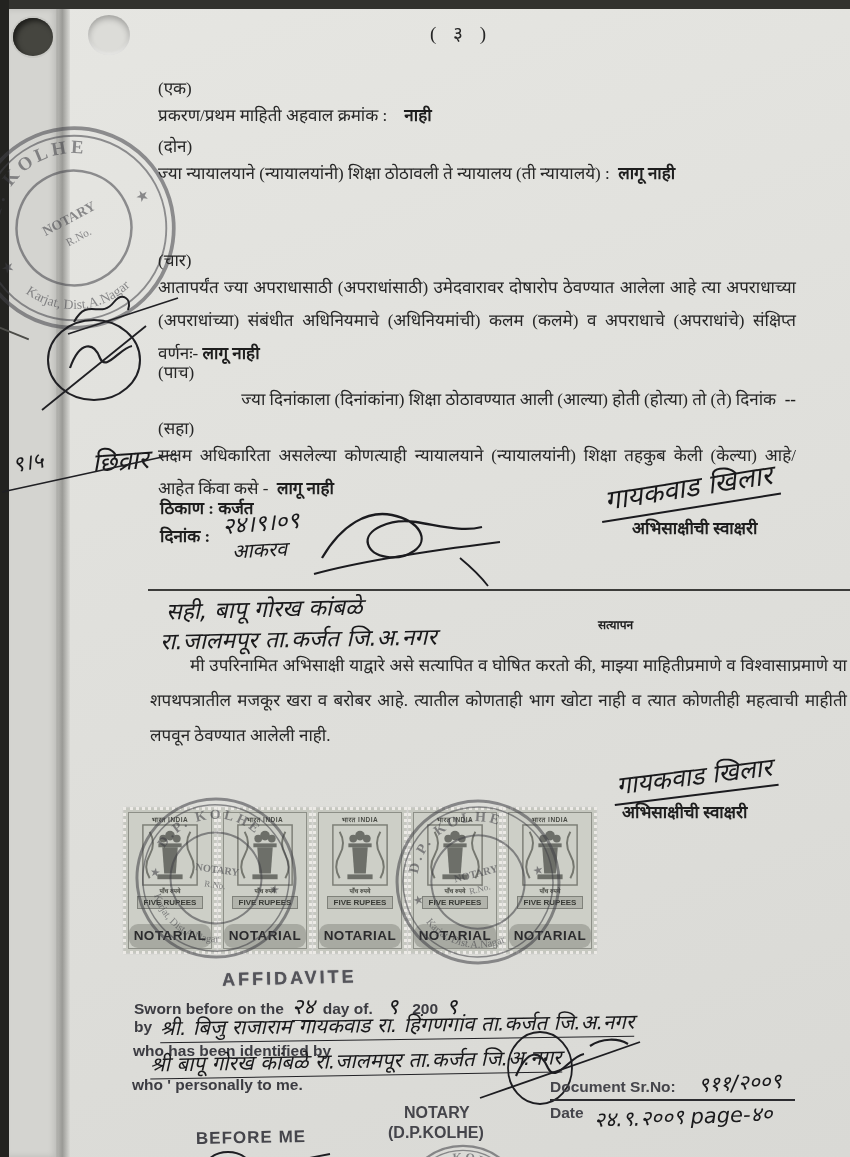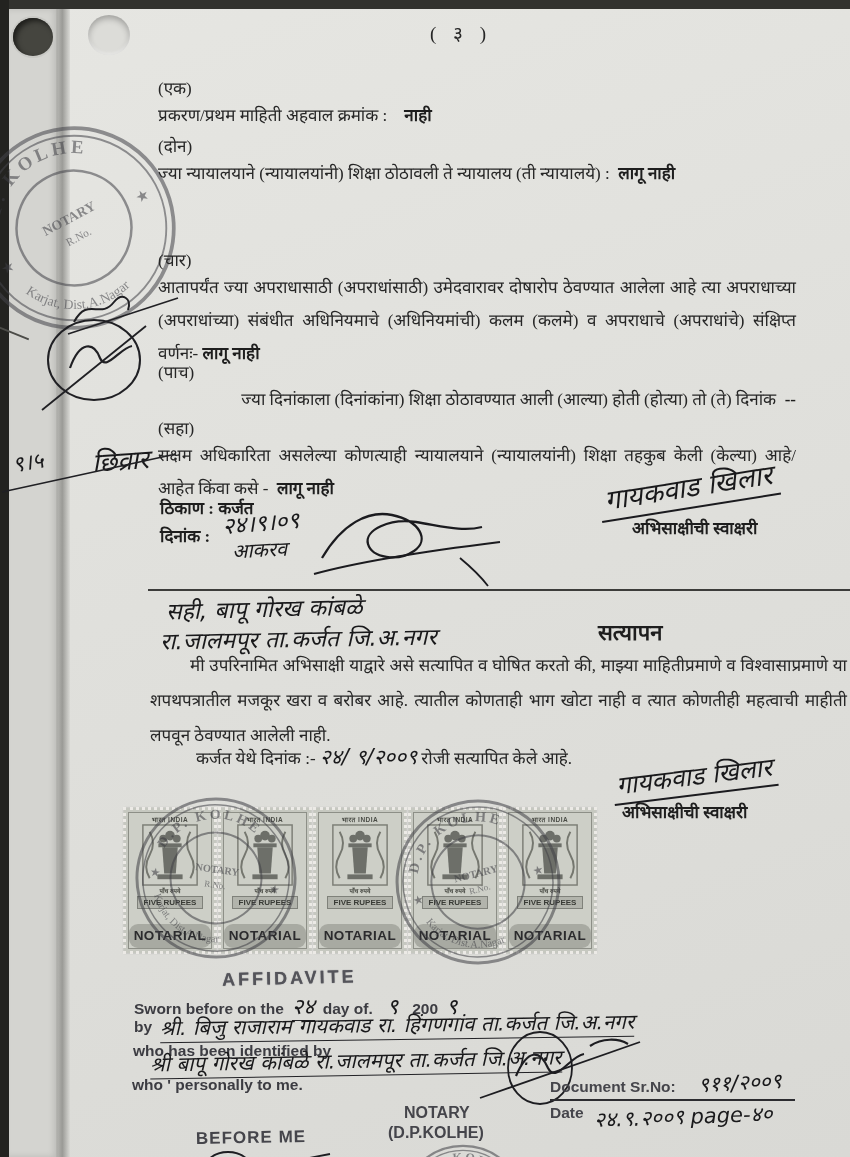--- a/index.html
+++ b/index.html
@@ -126,27 +126,22 @@
   </svg>
 
   <div class="abs hw" style="left:598px; top:468px; font-size:27px; transform:rotate(-9deg); border-bottom:2px solid #1b1b1f; padding:0 6px 2px;">गायकवाड खिलार</div>
   <div class="abs print bold" style="left:632px; top:516px;">अभिसाक्षीची स्वाक्षरी</div>
 
   <div class="abs hr"></div>
 
   <div class="abs hw" style="left:166px; top:592px; font-size:23px; transform:rotate(-1.5deg);">सही, बापू गोरख कांबळे</div>
   <div class="abs hw" style="left:160px; top:622px; font-size:23px; transform:rotate(-1deg);">रा.जालमपूर ता.कर्जत जि.अ.नगर</div>
 
-  <div class="abs print bold" style="left:598px; top:616px; font-size:22px;">सत्यापन</div>
+  <div class="abs print bold" style="left:598px; top:616px; font-size:12px;">सत्यापन</div>
   <div class="abs print" style="left:150px; top:648px; width:697px; text-align:justify; text-indent:40px; line-height:35px;">मी उपरिनामित अभिसाक्षी याद्वारे असे सत्यापित व घोषित करतो की,  माझ्या माहितीप्रमाणे व  विश्वासाप्रमाणे या शपथपत्रातील मजकूर खरा व बरोबर आहे.  त्यातील कोणताही भाग खोटा नाही व त्यात  कोणतीही महत्वाची माहीती लपवून  ठेवण्यात आलेली नाही.</div>
-  <div class="abs print" style="left:196px; top:742px;">
-    <span>कर्जत येथे  दिनांक :-</span>
-    <span class="hw" style="font-size:21px;">२४/ ९/२००९</span>
-    <span>रोजी सत्यापित केले आहे.</span>
-  </div>
 
   <div class="abs hw" style="left:612px; top:758px; font-size:25px; transform:rotate(-7deg); border-bottom:2px solid #1b1b1f; padding:0 4px 2px;">गायकवाड खिलार</div>
   <div class="abs print bold" style="left:622px; top:800px;">अभिसाक्षीची स्वाक्षरी</div>
 
   <div class="abs stamps-row">
 
     <div class="stamp">
         <div class="stamp-inner">
       <div class="stamp-hdr">भारत INDIA</div>
       <svg width="58" height="62" viewBox="0 0 58 64">

